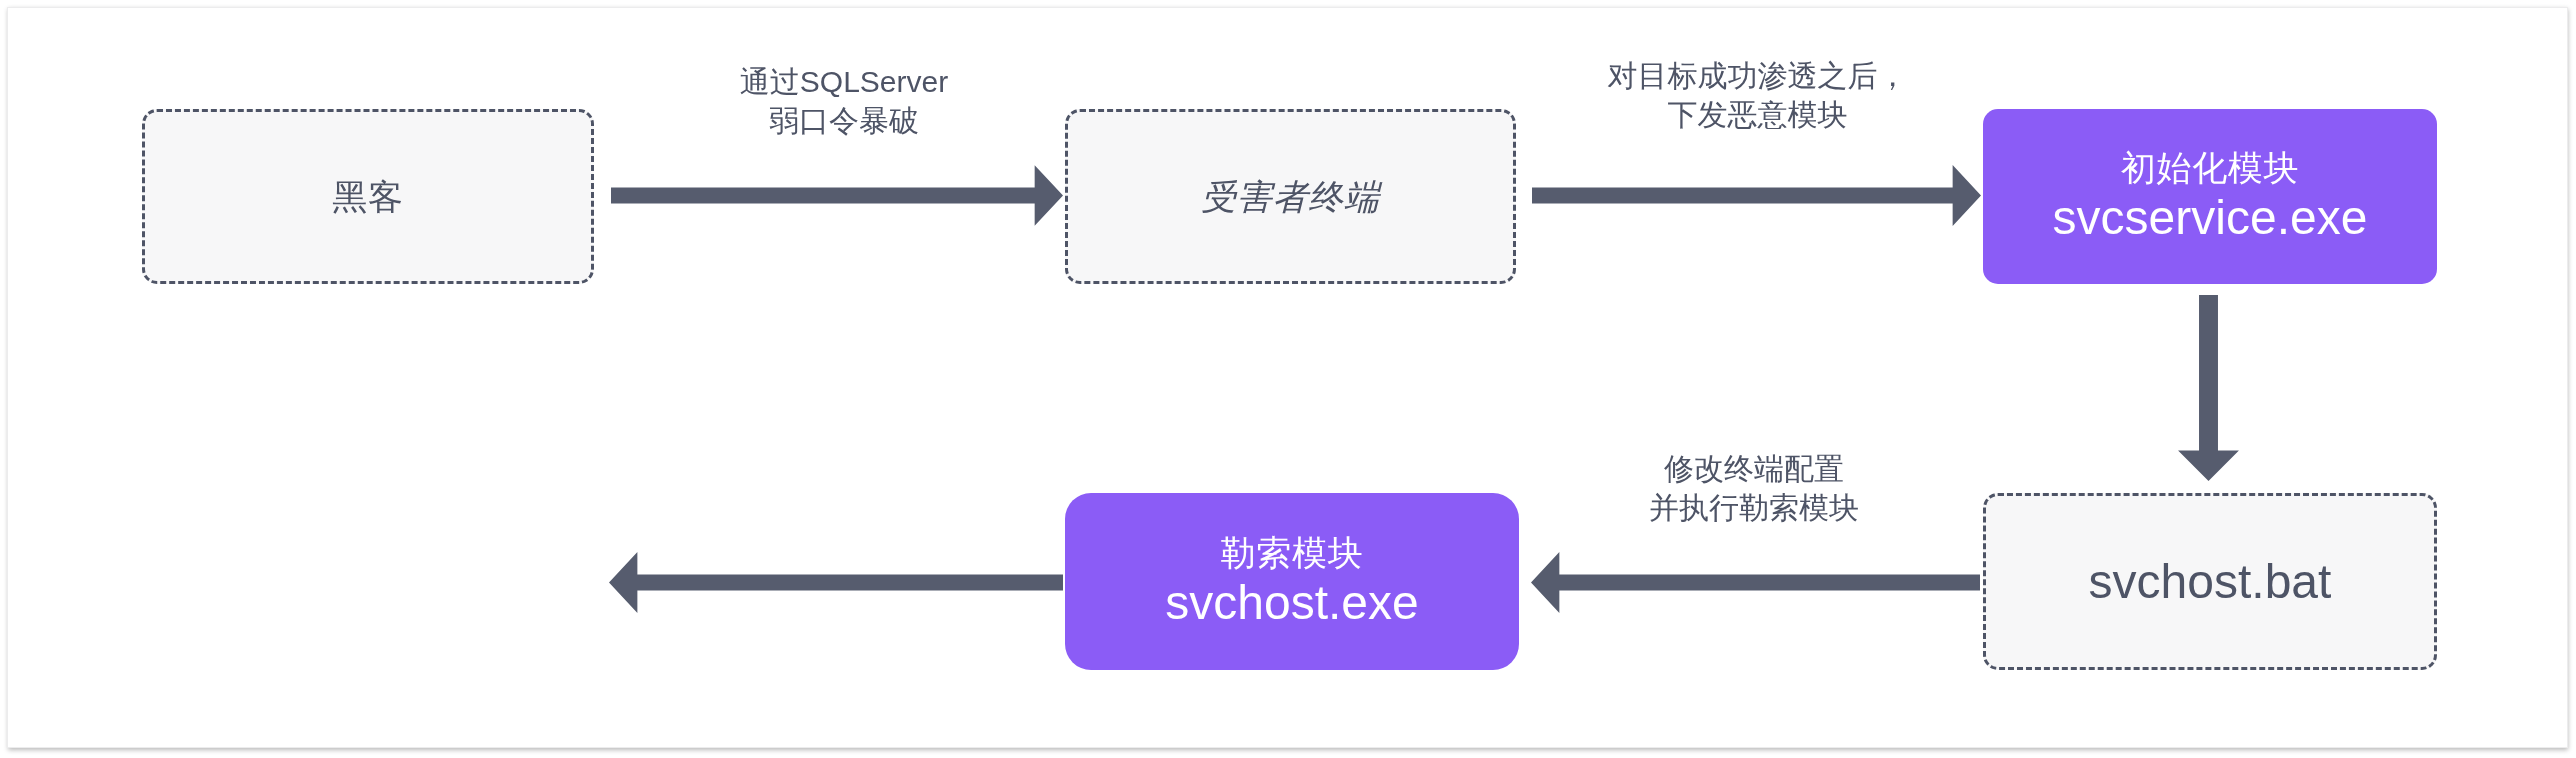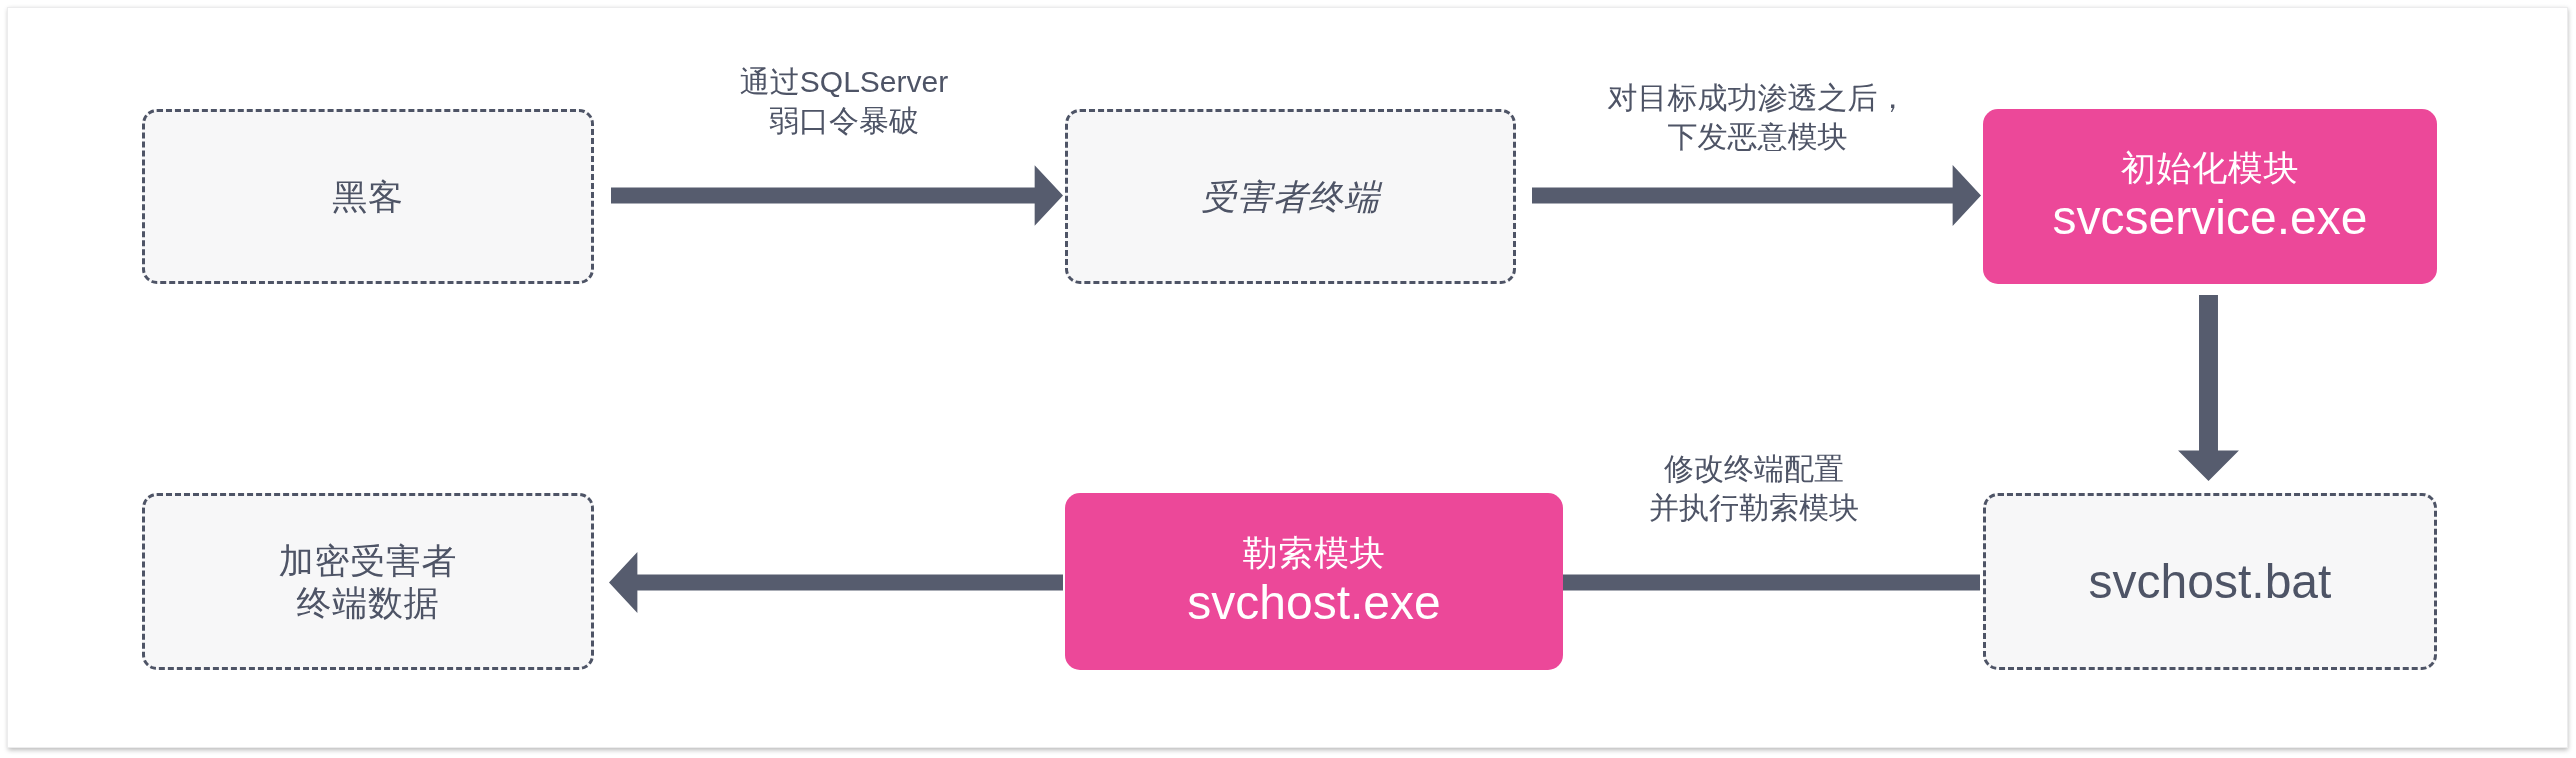--- a/index.html
+++ b/index.html
@@ -44,21 +44,21 @@
     text-align: center;
     border-radius: 15px;
     line-height: 1.20;
   }
   .node.dashed {
     background: #f7f7f8;
     border: 3.4px dashed #4e5466;
     color: #4e5466;
   }
   .node.solid {
-    background: #ec4899;
+    background: #8b5cf6;
     border: none;
     color: #ffffff;
   }
   .node .ln {
     display: block;
     white-space: nowrap;
   }
   .node .ln.cn { font-size: 35px; letter-spacing: 0.7px; }
   .node .ln.mono { font-size: 48px; letter-spacing: 0px; }
 
@@ -95,21 +95,21 @@
   <div class="arrow" style="left:611px; top:165px;">
     <svg width="452" height="61" viewBox="0 0 670 90">
       <path d="M0,33 L628,33 L628,0 L670,45 L628,90 L628,57 L0,57 Z" fill="#565c6e"></path>
     </svg>
   </div>
 
   <div class="node dashed" style="left:1065px; top:109px; width:451px; height:175px;font-style:italic;">
     <span class="ln cn">受害者终端</span>
   </div>
 
-  <div class="edge-label" style="left:1535px; top:78px; width:445px;">
+  <div class="edge-label" style="left:1535px; top:56px; width:445px;">
     <span class="ln">对目标成功渗透之后，</span><br>
     <span class="ln">下发恶意模块</span>
   </div>
 
   <div class="arrow" style="left:1532px; top:165px;">
     <svg width="449" height="61" viewBox="0 0 665 90">
       <path d="M0,33 L623,33 L623,0 L665,45 L623,90 L623,57 L0,57 Z" fill="#565c6e"></path>
     </svg>
   </div>
 
@@ -133,30 +133,26 @@
     <span class="ln">修改终端配置</span><br>
     <span class="ln">并执行勒索模块</span>
   </div>
 
   <div class="arrow" style="left:1531px; top:552px;">
     <svg width="449" height="61" viewBox="0 0 665 90">
       <path d="M665,33 L42,33 L42,0 L0,45 L42,90 L42,57 L665,57 Z" fill="#565c6e"></path>
     </svg>
   </div>
 
-  <div class="node solid" style="left:1065px; top:493px; width:498px; height:177px;">
+  <div class="node solid" style="left:1065px; top:493px; width:454px; height:177px;border-radius:26px;">
     <span class="ln cn">勒索模块</span>
     <span class="ln mono">svchost.exe</span>
   </div>
 
   <div class="arrow" style="left:609px; top:552px;">
     <svg width="454" height="61" viewBox="0 0 672 90">
       <path d="M672,33 L42,33 L42,0 L0,45 L42,90 L42,57 L672,57 Z" fill="#565c6e"></path>
     </svg>
   </div>
 
-  <div class="node dashed" style="left:142px; top:493px; width:452px; height:177px;">
-    <span class="ln cn">加密受害者</span>
-    <span class="ln cn">终端数据</span>
-  </div>
 
 </div>
 
 
 </body></html>

